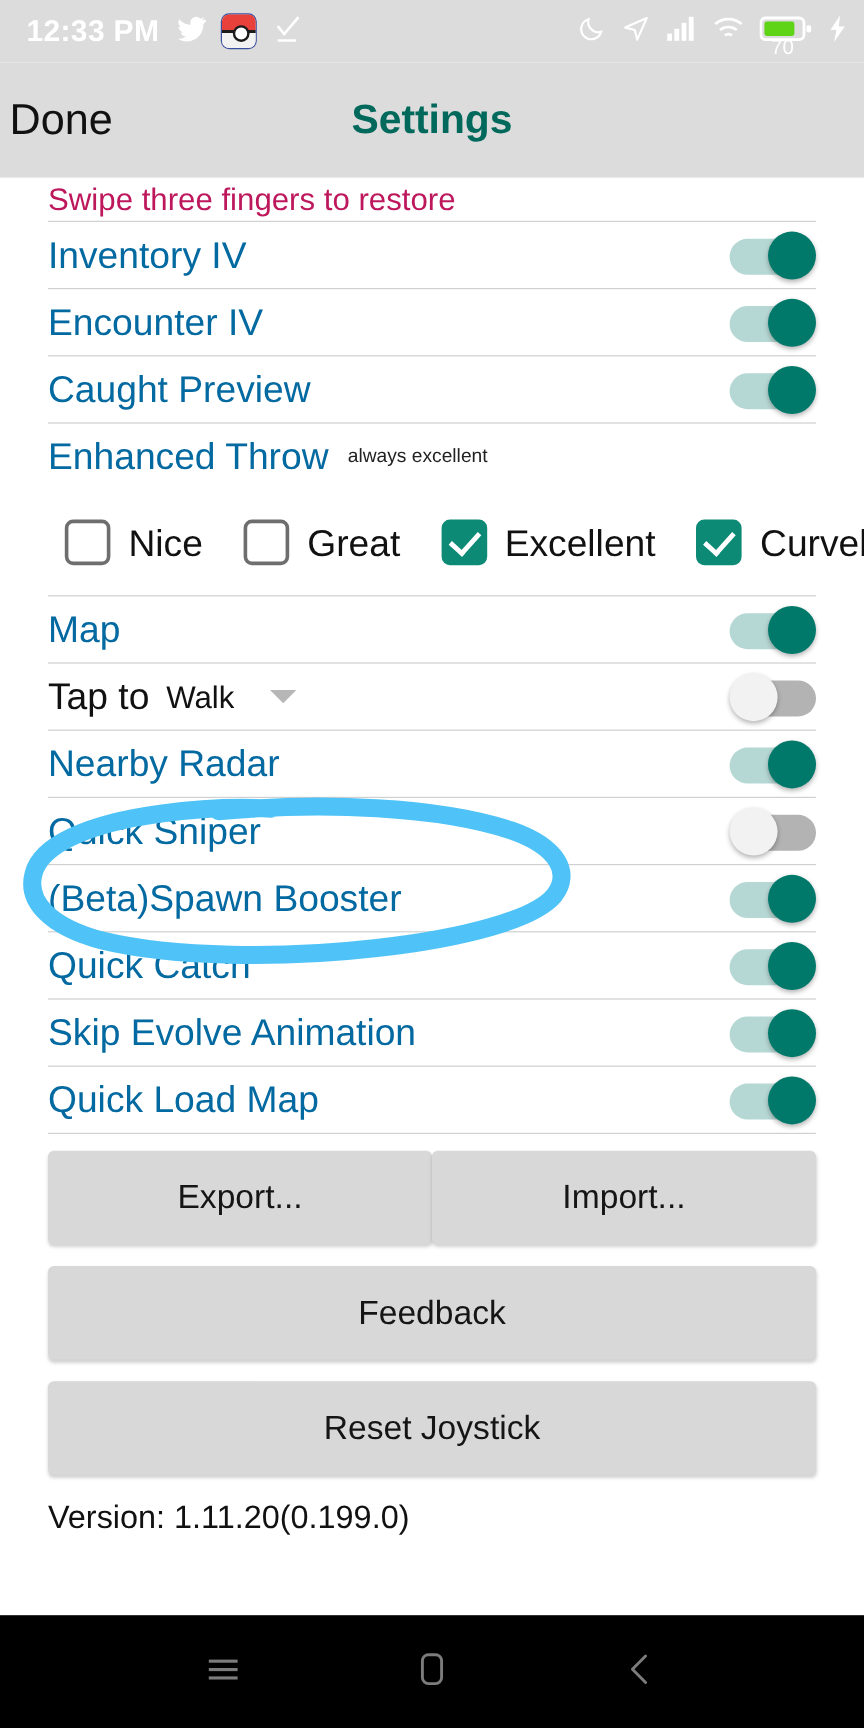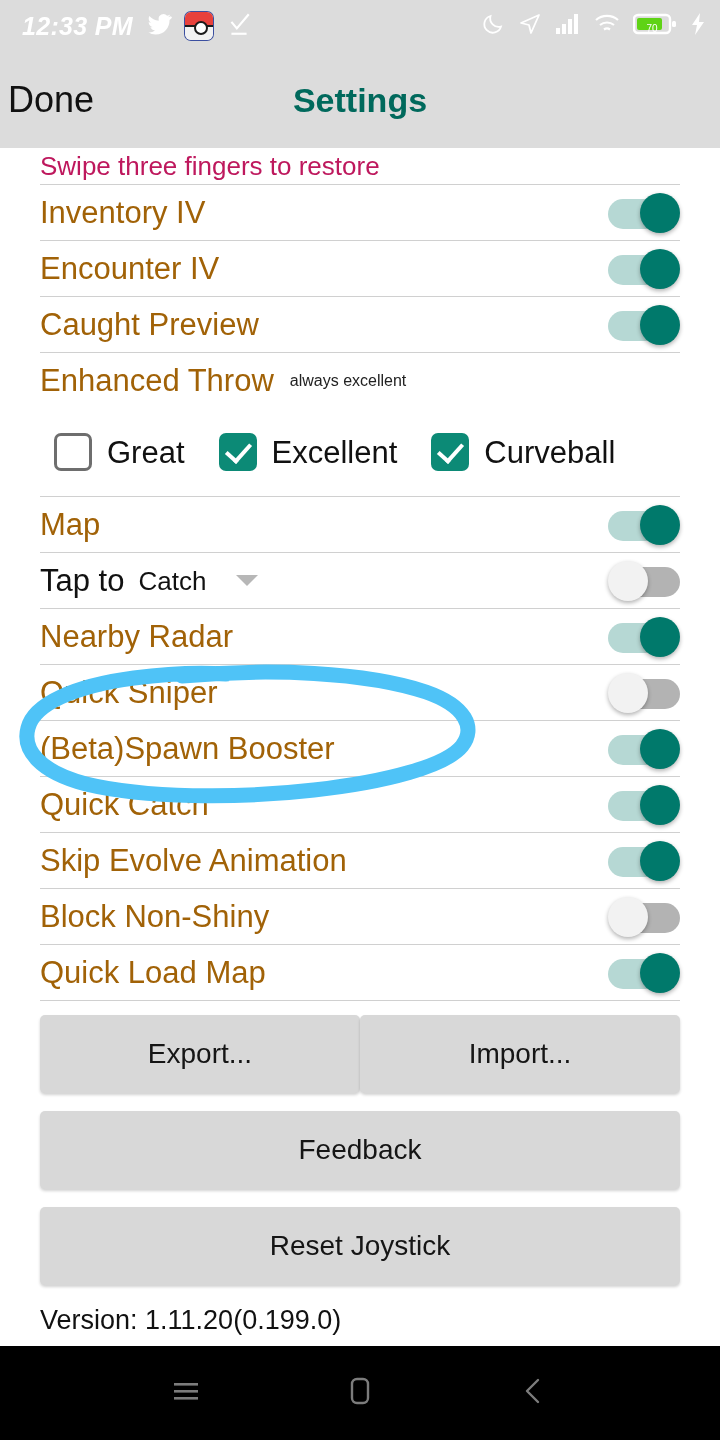--- a/index.html
+++ b/index.html
@@ -10,21 +10,21 @@
     overflow:hidden;
   }
   #screen { position:relative; width:720px; height:1440px; background:#fff; }
 
   
   .statusbar {
     height:52px; background:#dcdcdc;
     display:flex; align-items:center; justify-content:space-between;
     padding:0 14px 0 22px;
   }
-  .sb-left { display:flex; align-items:center; gap:13px;font-style:italic; }
+  .sb-left { display:flex; align-items:center; gap:13px; }
   .sb-right { display:flex; align-items:center; gap:13px; }
   .sb-time {
     color:#ffffff; font-size:25px; font-weight:bold;
     letter-spacing:0.3px; line-height:1;
   }
   .sb-ico { display:block; }
   .pokeball {
     width:28px; height:28px; border-radius:6px;
     background:
       linear-gradient(#e8413c 0%, #e8413c 45%, #1b1b1b 45%, #1b1b1b 55%, #f2f2f2 55%, #f2f2f2 100%);
@@ -55,21 +55,21 @@
   .list { padding:0 40px; background:#fff; }
   .hint-row {
     height:36px; display:flex; align-items:center;
     font-size:26px; color:#be185d;text-align:right;
   }
   .row {
     height:56px; position:relative;
     display:flex; align-items:center;
     border-top:1px solid #d0d0d0;
   }
-  .row-label { font-size:31px; color:#a16207; line-height:1; white-space:nowrap; }
+  .row-label { font-size:31px; color:#0369a1; line-height:1; white-space:nowrap; }
   .row-sub { font-size:16px; color:#222; margin-left:16px; line-height:1; }
   .tap-prefix { font-size:31px; color:#111; line-height:1; }
   .tap-value { font-size:26px; color:#111; margin-left:14px; line-height:1; }
   .caret {
     width:0; height:0; margin-left:30px;
     border-left:11px solid transparent; border-right:11px solid transparent;
     border-top:11px solid #b7b7b7;
   }
 
   
@@ -176,21 +176,21 @@
           <path fill="none" stroke="#fff" stroke-width="2.2" d="M6 12a11 11 0 0 1 14 0"></path>
           <path fill="none" stroke="#fff" stroke-width="2.2" d="M10 16.5a5 5 0 0 1 6 0"></path>
         </svg>
       </span>
       <span class="sb-ico" style="position:relative;">
         <svg width="44" height="24" viewBox="0 0 44 24">
           <rect x="1" y="3" width="36" height="18" rx="4" fill="none" stroke="#fff" stroke-width="2.4"></rect>
           <rect x="4" y="6" width="25" height="12" rx="2" fill="#5fd315"></rect>
           <rect x="39" y="9" width="4" height="6" rx="1.5" fill="#fff"></rect>
         </svg>
-        <span style="position:absolute;left:0;top:4px;width:38px;height:24px;display:flex;align-items:center;justify-content:center;font-size:10px;font-weight:normal;color:#fff;">70</span>
+        <span style="position:absolute;left:0;top:16px;width:38px;height:24px;display:flex;align-items:center;justify-content:center;font-size:17px;font-weight:normal;color:#fff;">70</span>
       </span>
       <span class="sb-ico">
         <svg width="16" height="24" viewBox="0 0 16 24">
             <path fill="#ffffff" d="M10 1L2 13h5l-2 10 9-13H9z"></path>
           </svg>
       </span>
     </div>
   </div>
 
   <div class="navbar">
@@ -227,20 +227,24 @@
     </div>
 
     <div class="row">
       <span class="row-label">Enhanced Throw</span>
       <span class="row-sub">always excellent</span>
     </div>
 
     <div class="throw-opts">
       <span class="opt">
         <span class="cbox unchecked"></span>
+        <span class="opt-label">Nice</span>
+      </span>
+      <span class="opt">
+        <span class="cbox unchecked"></span>
         <span class="opt-label">Great</span>
       </span>
       <span class="opt">
         <span class="cbox checked"></span>
         <span class="opt-label">Excellent</span>
       </span>
       <span class="opt">
         <span class="cbox checked"></span>
         <span class="opt-label">Curveball</span>
       </span>
@@ -249,21 +253,21 @@
     <div class="row">
       <span class="row-label">Map</span>
       <span class="toggle on">
         <span class="track"></span>
         <span class="thumb"></span>
       </span>
     </div>
 
     <div class="row">
       <span class="tap-prefix">Tap to</span>
-      <span class="tap-value">Catch</span>
+      <span class="tap-value">Walk</span>
       <span class="caret"></span>
       <span class="toggle off">
         <span class="track"></span>
         <span class="thumb"></span>
       </span>
     </div>
 
     <div class="row">
       <span class="row-label">Nearby Radar</span>
       <span class="toggle on">
@@ -297,27 +301,20 @@
     </div>
 
     <div class="row">
       <span class="row-label">Skip Evolve Animation</span>
       <span class="toggle on">
         <span class="track"></span>
         <span class="thumb"></span>
       </span>
     </div>
 
-    <div class="row">
-      <span class="row-label">Block Non-Shiny</span>
-      <span class="toggle off">
-        <span class="track"></span>
-        <span class="thumb"></span>
-      </span>
-    </div>
 
     <div class="row">
       <span class="row-label">Quick Load Map</span>
       <span class="toggle on">
         <span class="track"></span>
         <span class="thumb"></span>
       </span>
     </div>
 
     <div style="border-top:1px solid #d0d0d0;height:0;"></div>

